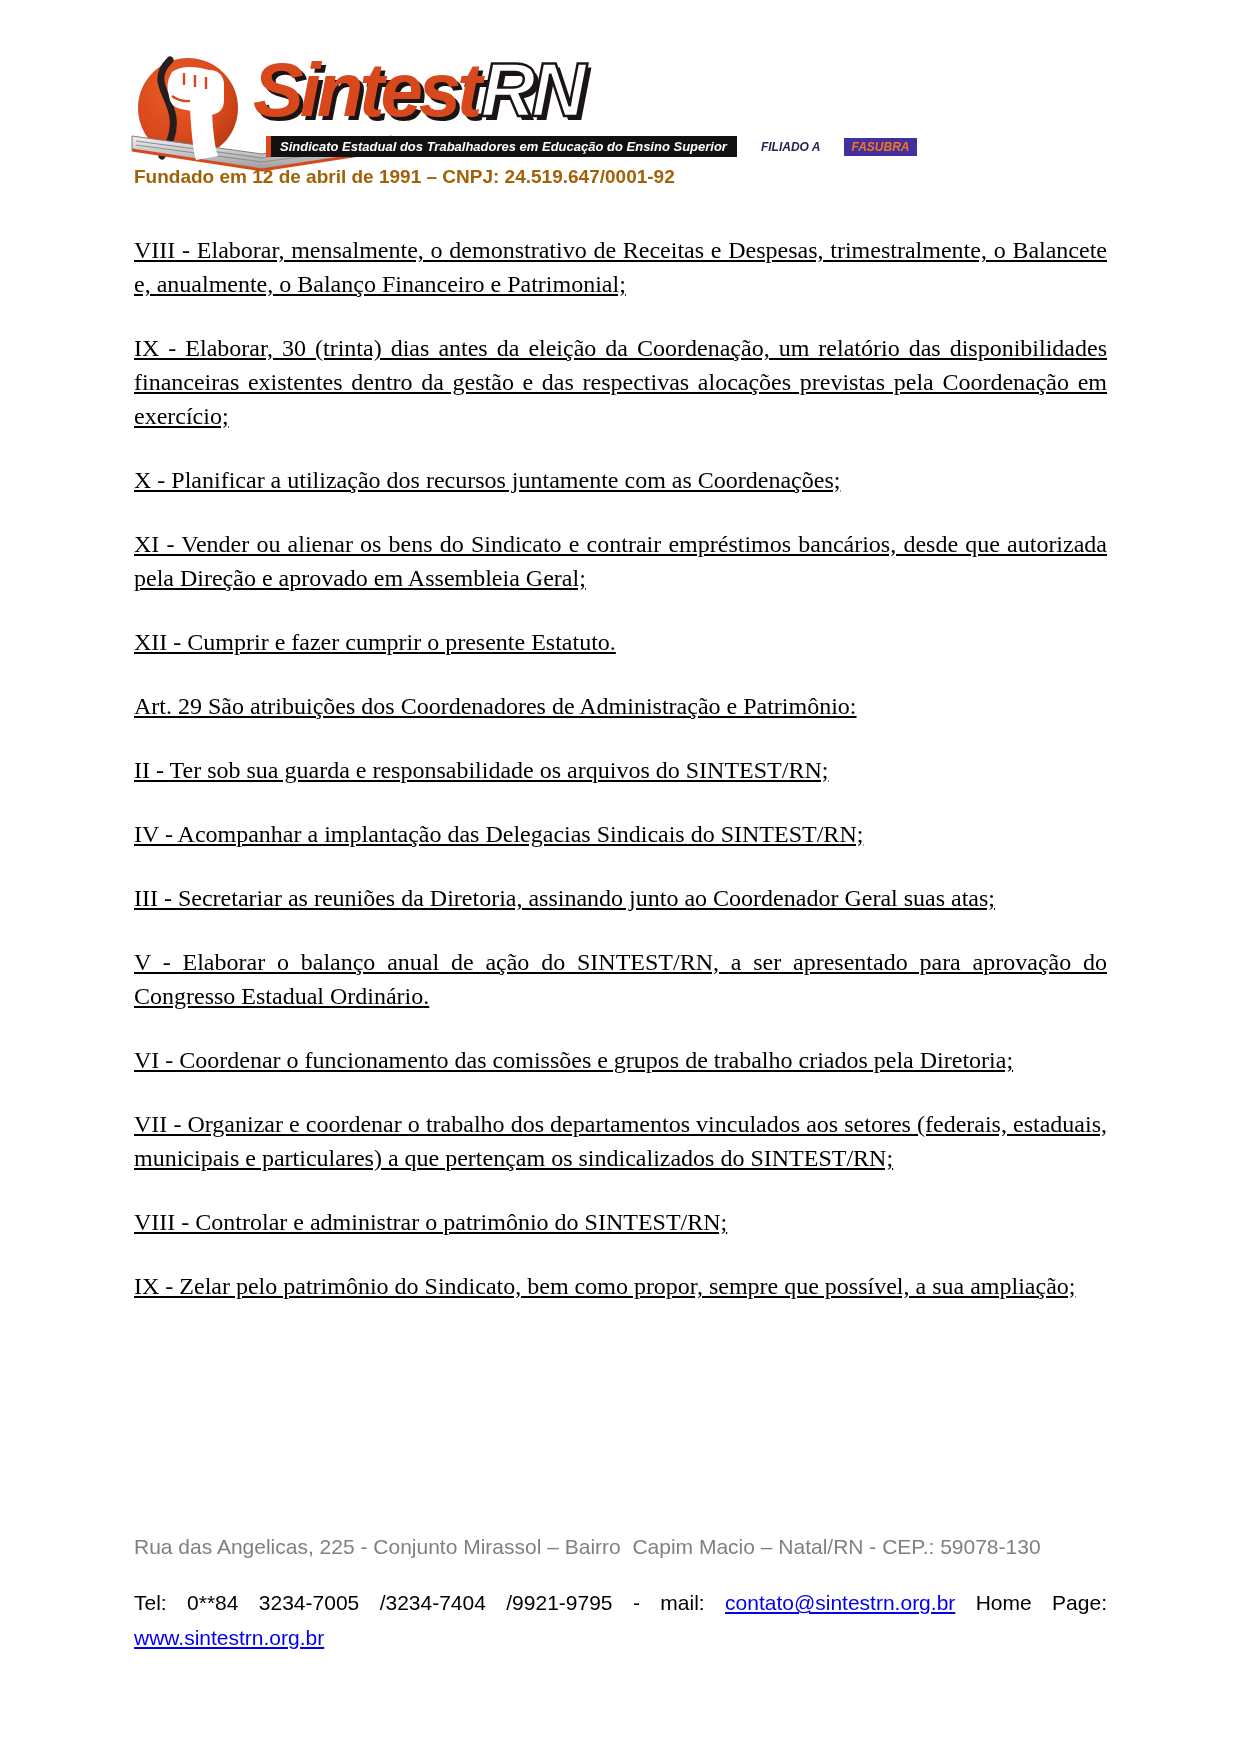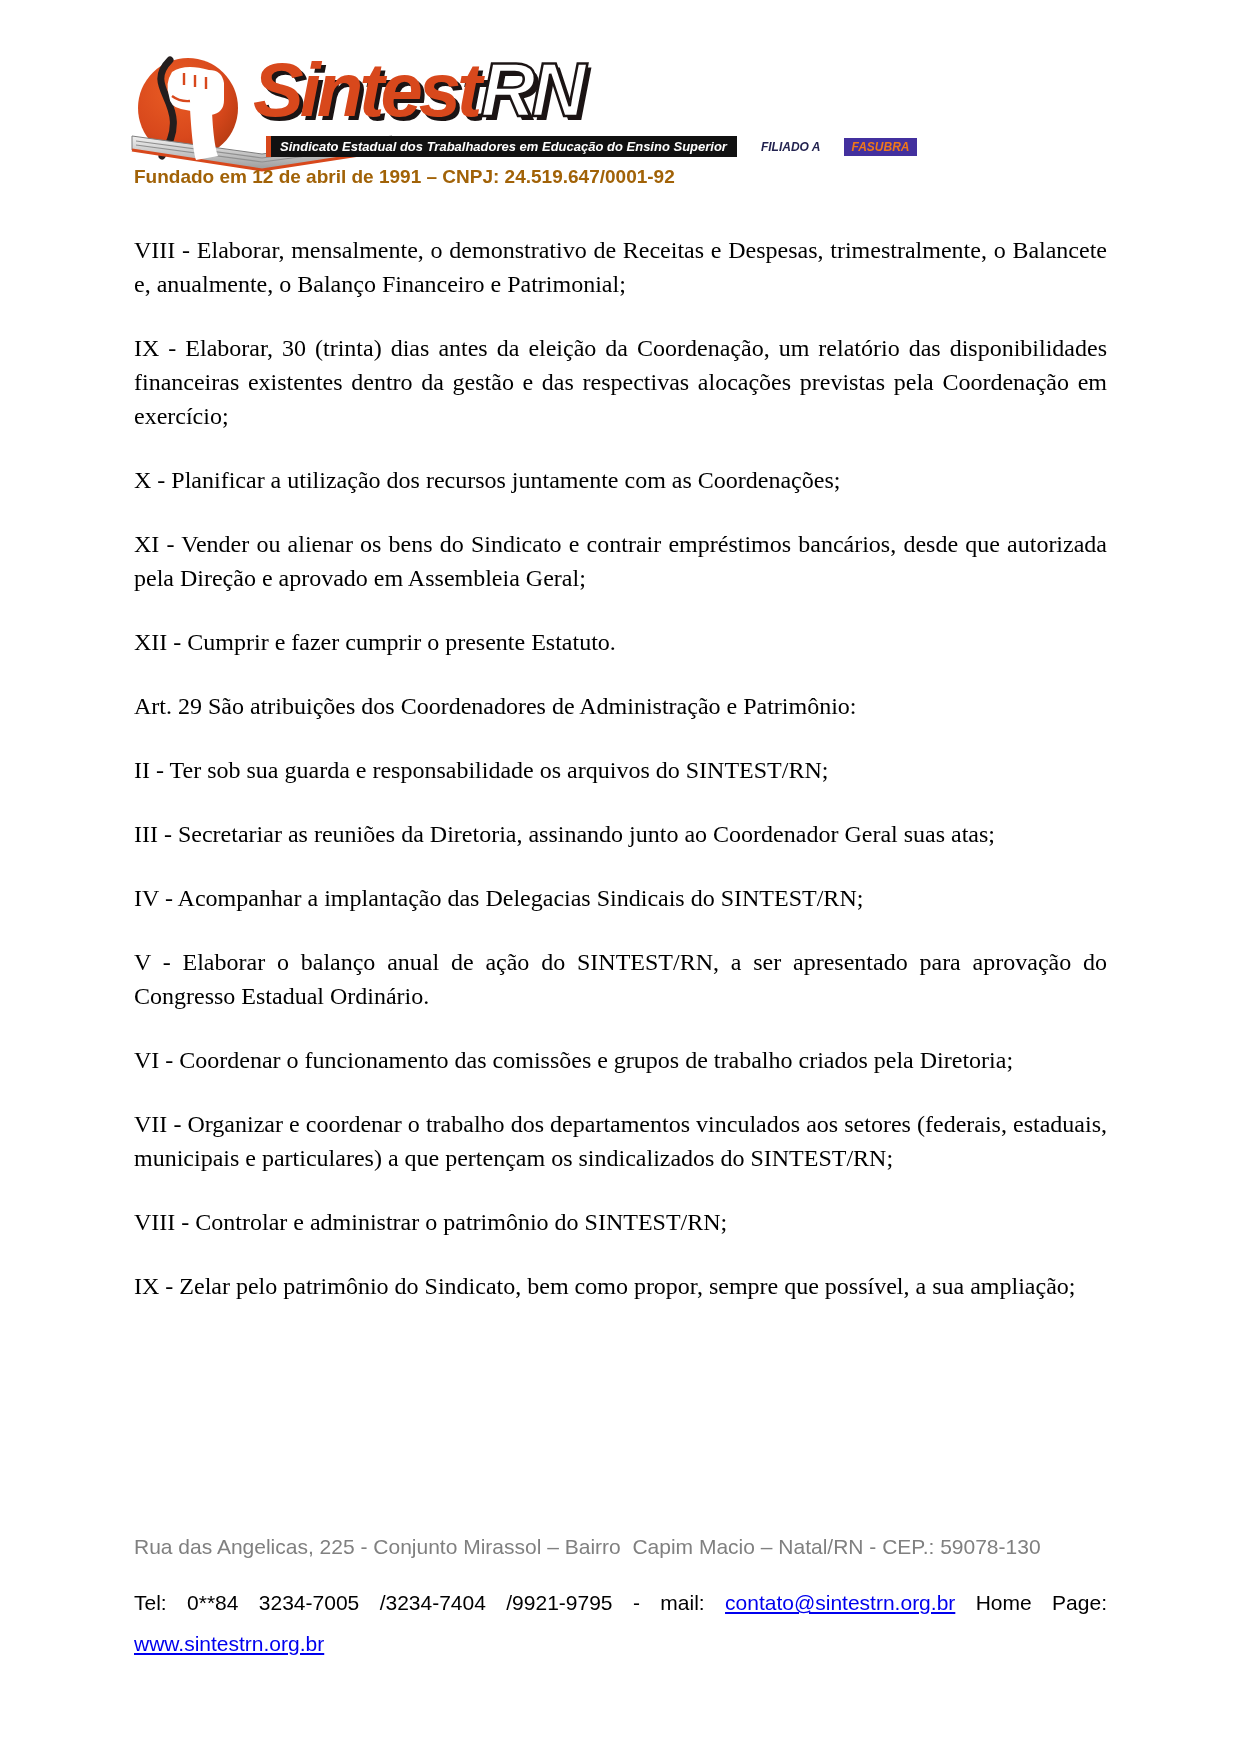--- a/index.html
+++ b/index.html
@@ -4,20 +4,21 @@
 <style>
   html,body{margin:0;padding:0;background:#e9e9e9;}
   .page{
     position:relative;
     width:1241px;height:1754px;
     margin:0 auto;
     background:#ffffff;
     font-family:"Liberation Serif", serif;
     color:#000;
     overflow:hidden;
+    text-decoration:underline;
   }
   
   .letterhead{position:relative;height:215px;}
   .logo-icon{position:absolute;left:126px;top:56px;}
   .wordmark{
     position:absolute;left:253px;top:52px;
     font-family:"Liberation Sans", sans-serif;
     font-style:italic;font-weight:bold;
     font-size:76px;line-height:1;letter-spacing:-4px;
     white-space:nowrap;
@@ -64,21 +65,21 @@
     font-size:24px;line-height:34px;
     text-align:justify;
   }
   
   .page-footer{
     position:absolute;left:134px;top:1534px;width:973px;
     font-family:"Liberation Sans", sans-serif;
     font-size:21px;line-height:26px;
   }
   .address{color:#808080;white-space:pre-wrap;margin-bottom:30px;}
-  .tel-line{color:#000;text-align:justify;text-align-last:justify;margin-bottom:15px;}
+  .tel-line{color:#000;text-align:justify;text-align-last:justify;margin-bottom:9px;}
   .link{color:#0000ee;text-decoration:underline;cursor:pointer;}
   .site-line{text-align:left;}
 </style>
 </head>
 <body>
 
 <div class="page">
 
   <header class="letterhead">
 
@@ -124,22 +125,22 @@
   </header>
 
   <main class="body-text">
     <p>VIII - Elaborar, mensalmente, o demonstrativo de Receitas e Despesas, trimestralmente, o Balancete e, anualmente, o Balanço Financeiro e Patrimonial;</p>
     <p>IX - Elaborar, 30 (trinta) dias antes da eleição da Coordenação, um relatório das disponibilidades financeiras existentes dentro da gestão e das respectivas alocações previstas pela Coordenação em exercício;</p>
     <p>X - Planificar a utilização dos recursos juntamente com as Coordenações;</p>
     <p>XI - Vender ou alienar os bens do Sindicato e contrair empréstimos bancários, desde que autorizada pela Direção e aprovado em Assembleia Geral;</p>
     <p>XII - Cumprir e fazer cumprir o presente Estatuto.</p>
     <p>Art. 29 São atribuições dos Coordenadores de Administração e Patrimônio:</p>
     <p>II - Ter sob sua guarda e responsabilidade os arquivos do SINTEST/RN;</p>
+    <p>IV - Acompanhar a implantação das Delegacias Sindicais do SINTEST/RN;</p>
     <p>III - Secretariar as reuniões da Diretoria, assinando junto ao Coordenador Geral suas atas;</p>
-    <p>IV - Acompanhar a implantação das Delegacias Sindicais do SINTEST/RN;</p>
     <p>V - Elaborar o balanço anual de ação do SINTEST/RN, a ser apresentado para aprovação do Congresso Estadual Ordinário.</p>
     <p>VI - Coordenar o funcionamento das comissões e grupos de trabalho criados pela Diretoria;</p>
     <p>VII - Organizar e coordenar o trabalho dos departamentos vinculados aos setores (federais, estaduais, municipais e particulares) a que pertençam os sindicalizados do SINTEST/RN;</p>
     <p>VIII - Controlar e administrar o patrimônio do SINTEST/RN;</p>
     <p>IX - Zelar pelo patrimônio do Sindicato, bem como propor, sempre que possível, a sua ampliação;</p>
   </main>
 
   <footer class="page-footer">
     <div class="address">Rua das Angelicas, 225 - Conjunto Mirassol – Bairro  Capim Macio – Natal/RN - CEP.: 59078-130</div>
     <div class="tel-line">

